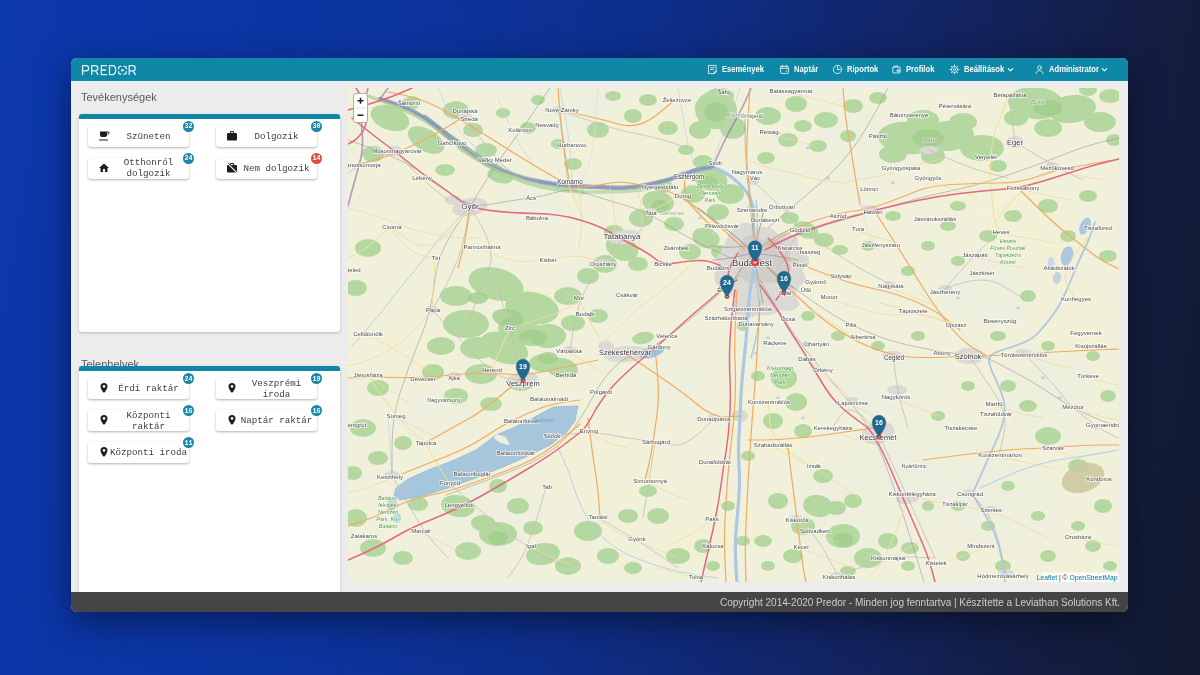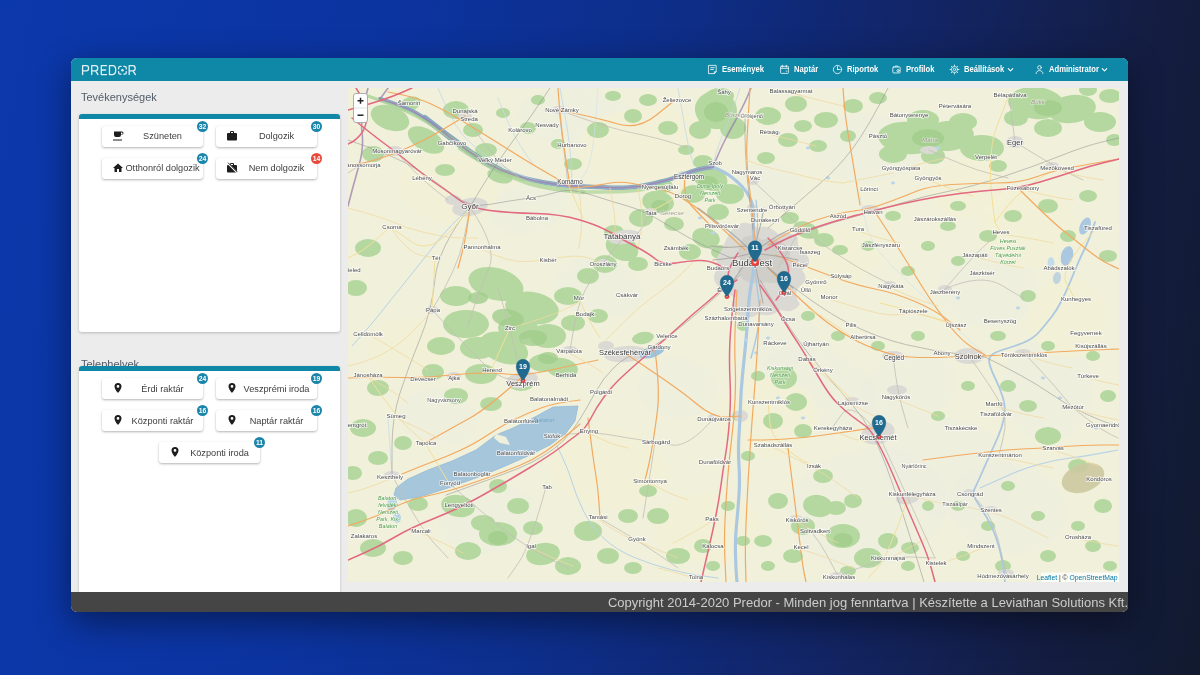--- a/index.html
+++ b/index.html
@@ -22,39 +22,39 @@
 .nicn { position:absolute; left:0; top:6px; }
 .nlbl { position:absolute; left:15px; top:6px; color:#ffffff; font-size:9.3px; font-weight:bold;
   white-space:nowrap; display:inline-block; transform:scaleX(0.82); transform-origin:0 0; }
 .ncar { position:absolute; top:6.5px; }
 .nicn svg, .ncar svg { display:block; }
 .content { position:absolute; left:0; top:23px; width:100%; height:511px; background:#ececec; }
 .sb { position:absolute; left:8px; top:0; width:261px; height:511px; }
 .sbtitle { position:absolute; left:2px; color:#525c68; font-size:11px; }
 .card { position:absolute; left:0; width:261px; background:#ffffff; border-radius:3px;
   box-shadow:0 1px 3px rgba(0,0,0,0.22); border-top:5.5px solid #0f87a7; }
-.grid { position:relative; padding:7px 23px 0 23px; display:flex; flex-wrap:wrap; justify-content:space-between; }
+.grid { position:relative; padding:7px 23px 0 9px; display:flex; flex-wrap:wrap; justify-content:space-between;font-family:Liberation Mono, monospace; }
 .abtn {
   position:relative; width:101px; height:21px; background:#ffffff; border-radius:3px;
   box-shadow:0 1px 2.5px rgba(0,0,0,0.3); margin-bottom:11px;
   display:flex; align-items:center;
 }
 .aicn { position:absolute; left:10px; top:4px; display:flex; }
 .albl { margin-left:20px; width:calc(100% - 20px); text-align:center; font-size:9.2px; color:#3d3d3d; }
 .badge {
   position:absolute; right:-5px; top:-5px; width:11px; height:11px; border-radius:50%;
   color:#ffffff; font-size:6.8px; font-weight:bold; display:flex; align-items:center; justify-content:center;
   z-index:3;
 }
 .mapwrap { position:absolute; left:277px; top:7px; width:771px; height:494px; background:#f2f1df; }
 .ftr {
   position:absolute; left:0; bottom:0; width:100%; height:20px; background:#454545;
   display:flex; align-items:center; justify-content:flex-end;
 }
-.ftr span { color:#cccccc; font-size:13px; }
+.ftr span { color:#cccccc; font-size:10px; margin-right:8px; }
 </style></head>
 <body>
 <div class="win">
   <div class="hdr">
     <div class="logo">
         <svg width="56" height="12" viewBox="0 0 116 25">
 <g fill="none" stroke="#e6f1f6" stroke-width="2.7" stroke-linecap="round" stroke-linejoin="round">
 <path d="M3,22 V3.5 H10.5 Q15.5,3.5 15.5,9 Q15.5,14.5 10.5,14.5 H3"></path>
 <path d="M22,22 V3.5 H29.5 Q34.5,3.5 34.5,9 Q34.5,14.5 29.5,14.5 H22 M30,14.5 L35,22"></path>
 <path d="M53,3.5 H42 V22 H53 M42,12.5 H51"></path>
@@ -216,21 +216,21 @@
             </div>
           <div class="abtn">
               <span class="badge" style="background:#1b85aa">16</span>
               <span class="aicn">
                 <svg width="12" height="12" viewBox="0 0 24 24" fill="#1d1d1d">
                   <path d="M12 2a7 7 0 0 0-7 7c0 5.25 7 13 7 13s7-7.75 7-13a7 7 0 0 0-7-7zm0 9.5A2.5 2.5 0 1 1 12 6a2.5 2.5 0 0 1 0 5.5z"></path>
                 </svg>
               </span>
               <span class="albl">Naptár raktár</span>
             </div>
-          <div style="width:100%; display:flex; justify-content:center;">
+          <div style="width:100%; display:flex; justify-content:flex-start;">
               <div class="abtn">
                 <span class="badge" style="background:#1b85aa">11</span>
                 <span class="aicn">
                   <svg width="12" height="12" viewBox="0 0 24 24" fill="#1d1d1d">
                     <path d="M12 2a7 7 0 0 0-7 7c0 5.25 7 13 7 13s7-7.75 7-13a7 7 0 0 0-7-7zm0 9.5A2.5 2.5 0 1 1 12 6a2.5 2.5 0 0 1 0 5.5z"></path>
                   </svg>
                 </span>
                 <span class="albl">Központi iroda</span>
               </div>
             </div>

